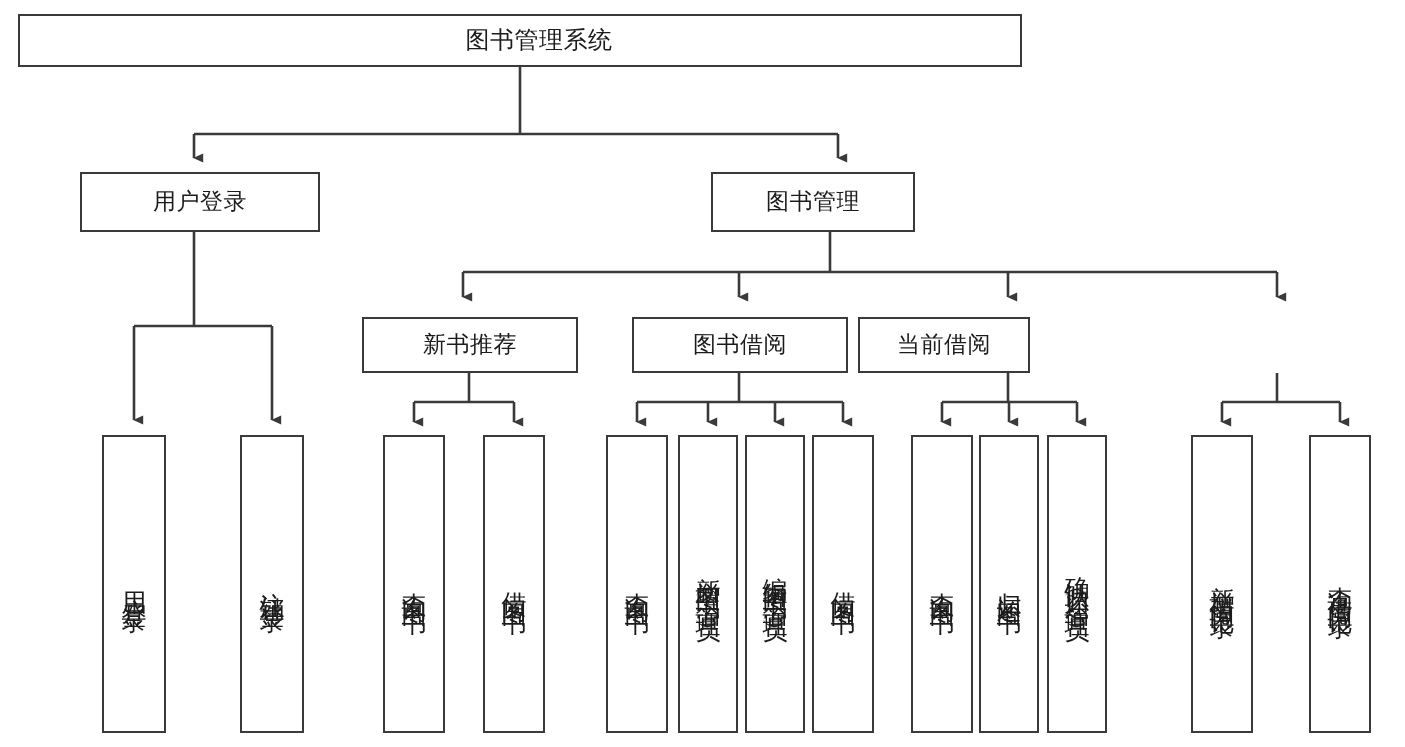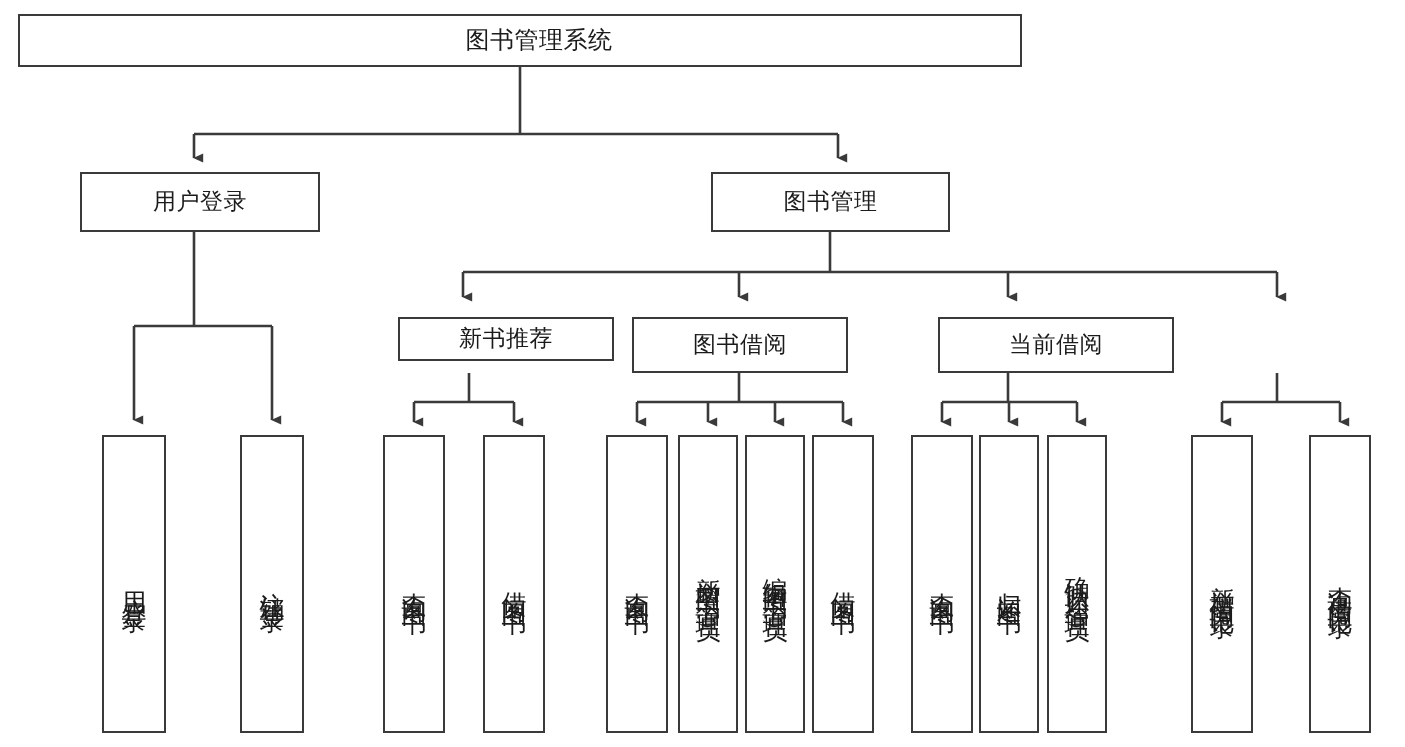--- a/index.html
+++ b/index.html
@@ -132,33 +132,33 @@
   </svg>
 
   <div class="node horiz root" style="left:18px; top:14px; width:1004px; height:53px;padding-left:38px;">
     <span class="label">图书管理系统</span>
   </div>
 
   <div class="node horiz" style="left:80px; top:172px; width:240px; height:60px;">
     <span class="label">用户登录</span>
   </div>
 
-  <div class="node horiz" style="left:711px; top:172px; width:239px; height:60px;">
+  <div class="node horiz" style="left:711px; top:172px; width:204px; height:60px;">
     <span class="label">图书管理</span>
   </div>
 
-  <div class="node horiz" style="left:362px; top:317px; width:216px; height:44px;margin-left:36px;">
+  <div class="node horiz" style="left:362px; top:317px; width:216px; height:56px;">
     <span class="label">新书推荐</span>
   </div>
 
   <div class="node horiz" style="left:632px; top:317px; width:216px; height:56px;">
     <span class="label">图书借阅</span>
   </div>
 
-  <div class="node horiz" style="left:938px; top:317px; width:236px; height:56px;">
+  <div class="node horiz" style="left:858px; top:317px; width:172px; height:56px;">
     <span class="label">当前借阅</span>
   </div>
 
 
   <div class="node vert" style="left:102px; top:435px; width:64px; height:298px;">
     <span class="label">用户登录</span>
   </div>
 
   <div class="node vert" style="left:240px; top:435px; width:64px; height:298px;">
     <span class="label">注销登录</span>

